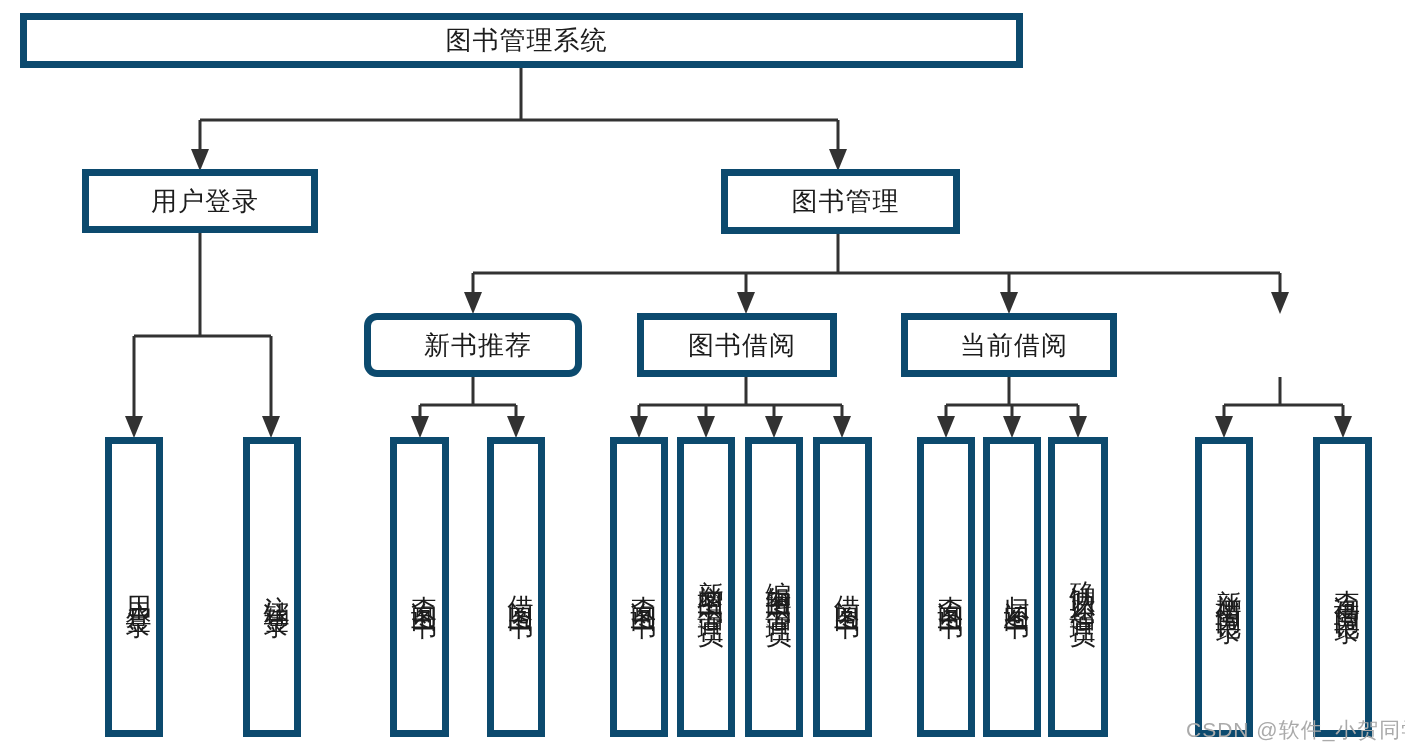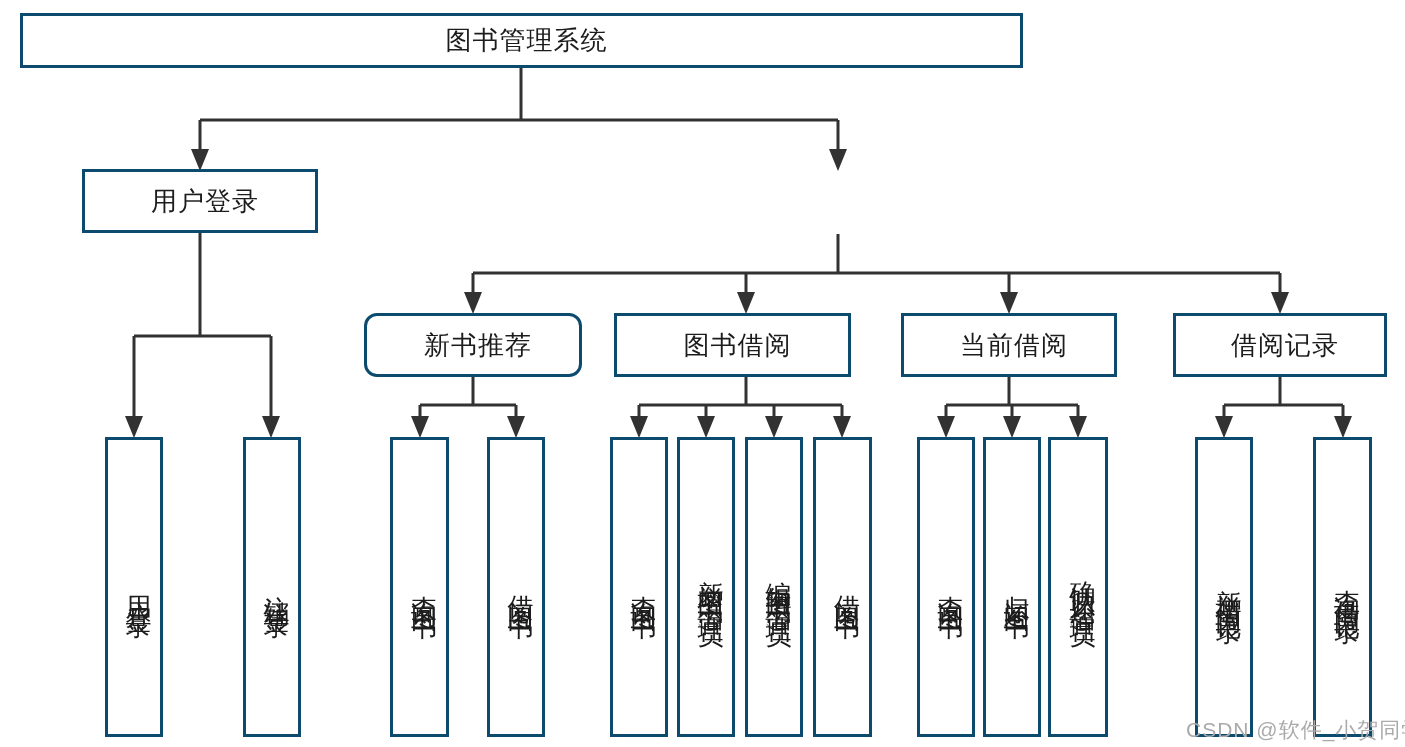--- a/index.html
+++ b/index.html
@@ -17,21 +17,21 @@
   }
   #connectors {
     position: absolute;
     left: 0; top: 0;
     width: 1405px;
     height: 747px;
   }
   .node {
     position: absolute;
     box-sizing: border-box;
-    border: 3px solid #0c4a6e;
+    border: 7px solid #0c4a6e;
     background: #ffffff;
     display: flex;
     align-items: center;
     justify-content: center;
     font-size: 26px;
     color: #1c1c1c;
     letter-spacing: 1px;
     white-space: nowrap;
     padding-left: 10px;
   }
@@ -87,25 +87,25 @@
       <polygon points="1003,416 1021,416 1012,438"></polygon>
       <polygon points="1069,416 1087,416 1078,438"></polygon>
       <polygon points="1215,416 1233,416 1224,438"></polygon>
       <polygon points="1334,416 1352,416 1343,438"></polygon>
     </g>
   </svg>
 
   <div class="node" style="left:20px; top:13px; width:1003px; height:55px;">图书管理系统</div>
 
   <div class="node" style="left:82px; top:169px; width:236px; height:64px;">用户登录</div>
+  <div class="node" style="left:721px; top:169px; width:239px; height:65px;">图书管理</div>
 
   <div class="node" style="left:364px; top:313px; width:218px; height:64px;border-radius:13px;">新书推荐</div>
-  <div class="node" style="left:614px; top:313px; width:237px; height:64px;">图书借阅</div>
+  <div class="node" style="left:637px; top:313px; width:200px; height:64px;">图书借阅</div>
   <div class="node" style="left:901px; top:313px; width:216px; height:64px;text-align:right;">当前借阅</div>
-  <div class="node" style="left:1173px; top:313px; width:214px; height:64px;">借阅记录</div>
 
   <div class="node vnode" style="left:105px; top:437px; width:58px; height:300px;">用户登录</div>
   <div class="node vnode" style="left:243px; top:437px; width:58px; height:300px;">注销登录</div>
 
   <div class="node vnode" style="left:390px; top:437px; width:59px; height:300px;">查询图书</div>
   <div class="node vnode" style="left:487px; top:437px; width:58px; height:300px;">借阅图书</div>
 
   <div class="node vnode" style="left:610px; top:437px; width:58px; height:300px;">查询图书</div>
   <div class="node vnode" style="left:677px; top:437px; width:58px; height:300px;">新增图书（管理员）</div>
   <div class="node vnode" style="left:745px; top:437px; width:58px; height:300px;">编辑图书（管理员）</div>

